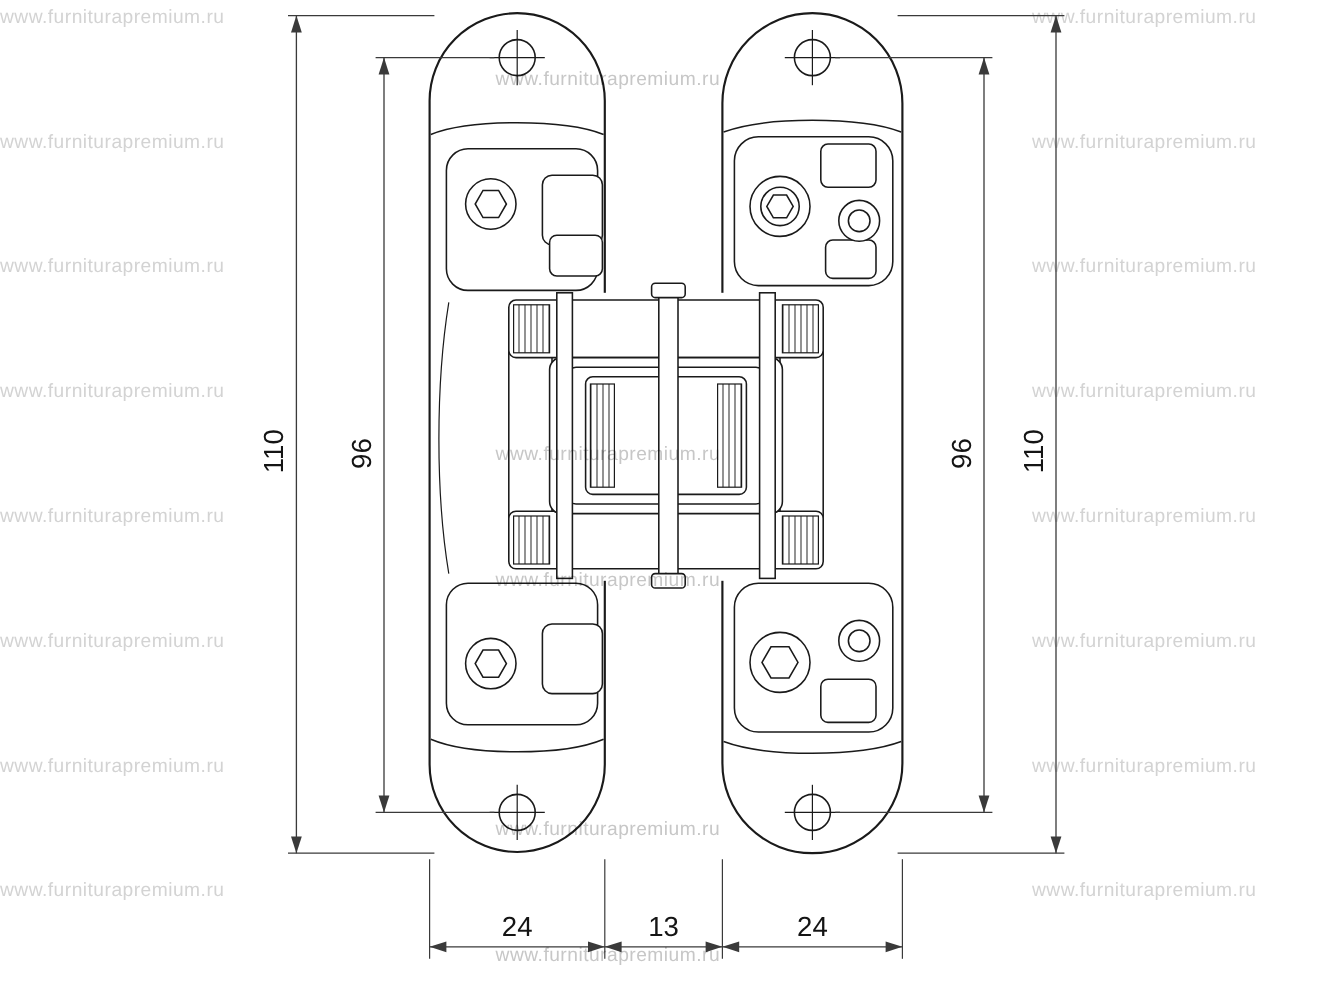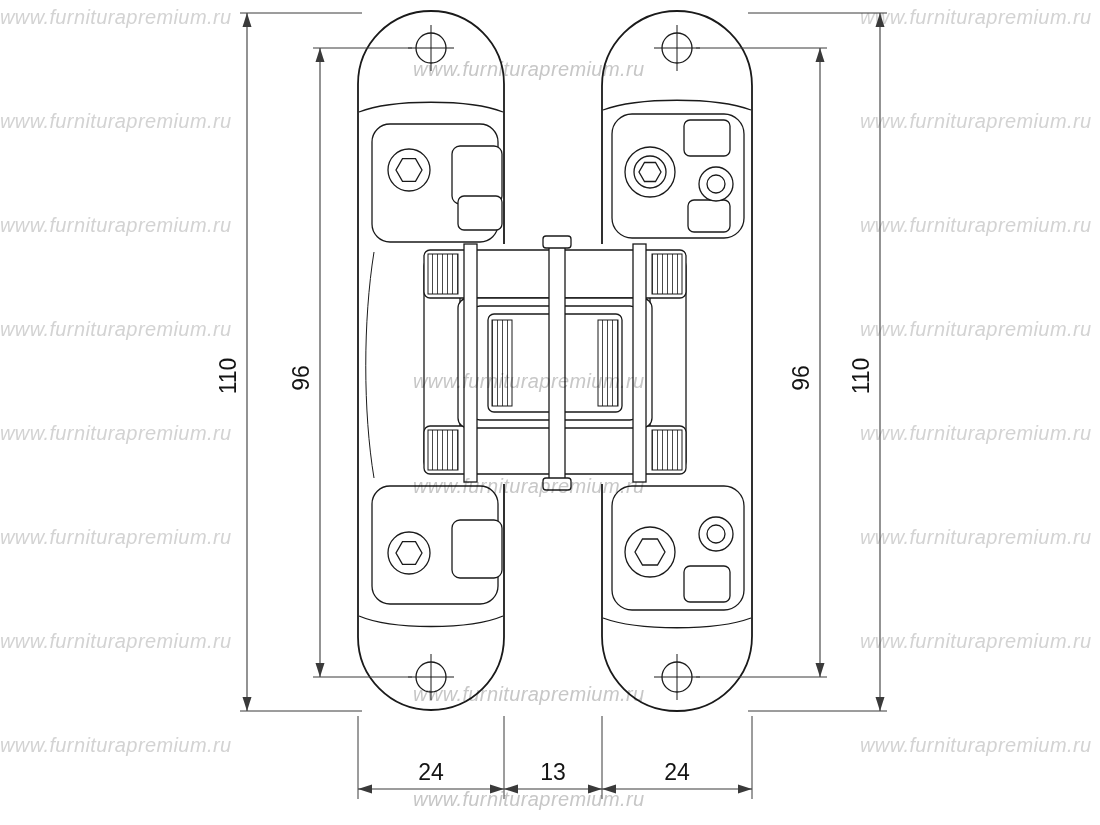--- a/index.html
+++ b/index.html
@@ -2,23 +2,22 @@
 <html style="--wm-color: #d3d3d3; --line-color: #1a1a1a;"><head>
 <meta charset="utf-8">
 <style>
   html,body{margin:0;padding:0;background:#ffffff;}
   .stage{
     position:relative;width:1100px;height:825px;background:#fff;
     overflow:hidden;font-family:"Liberation Sans",sans-serif;
   }
   .wm-layer{position:absolute;inset:0;pointer-events:none;}
   .wm{
-    position:absolute;font-size:20px;letter-spacing:.4px;white-space:nowrap;
+    position:absolute;font-size:16px;letter-spacing:.4px;white-space:nowrap;
     color:var(--wm-color,#d3d3d3);
-    font-style:italic;
   }
   .wm-over{mix-blend-mode:multiply;}
   .wm-over .wm{color:#c7c7c7;}
   svg.drawing{position:absolute;left:0;top:0;}
   .o  {fill:#fff;stroke:var(--line-color,#1a1a1a);stroke-width:1.8;}
   .wf {fill:#fff;stroke:var(--line-color,#1a1a1a);stroke-width:1.3;}
   .d  {fill:none;stroke:var(--line-color,#1a1a1a);stroke-width:1.3;}
   .dt {fill:none;stroke:var(--line-color,#1a1a1a);stroke-width:1;}
   .dim{stroke:#3a3a3a;stroke-width:1.1;fill:none;}
   .ext{stroke:#3a3a3a;stroke-width:1;fill:none;}

